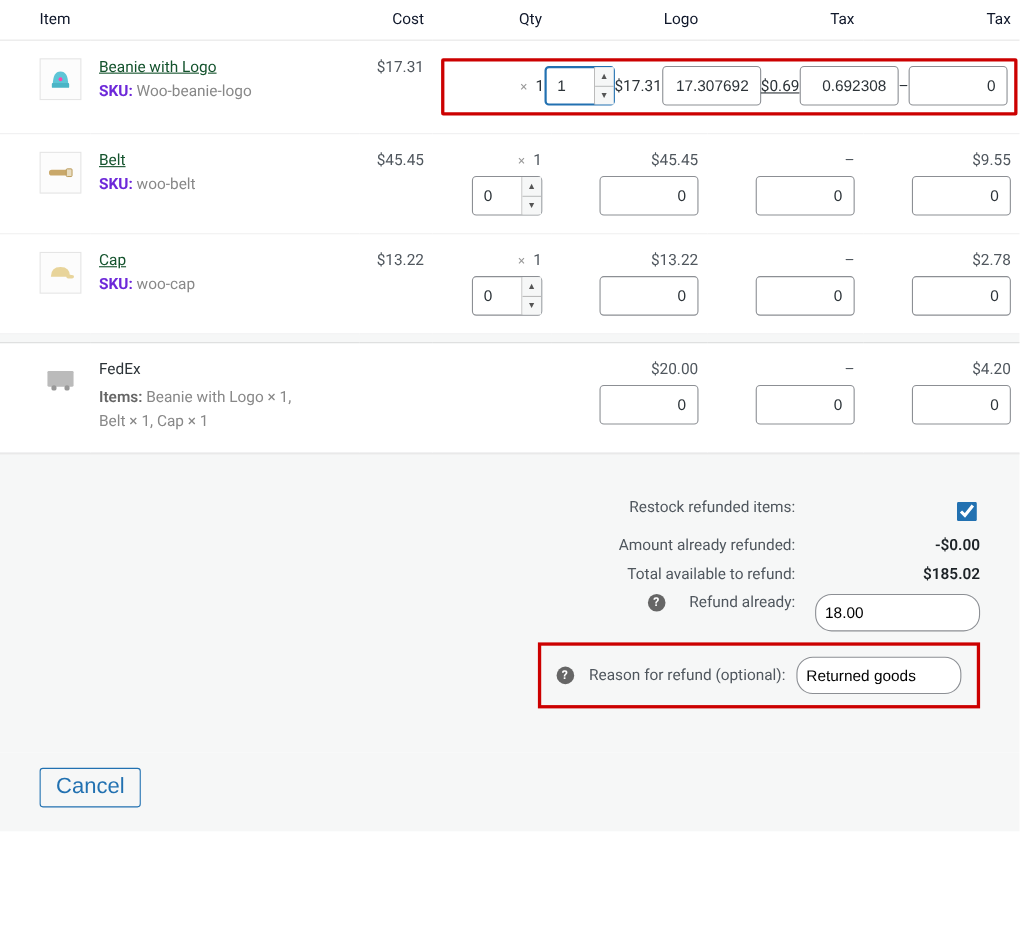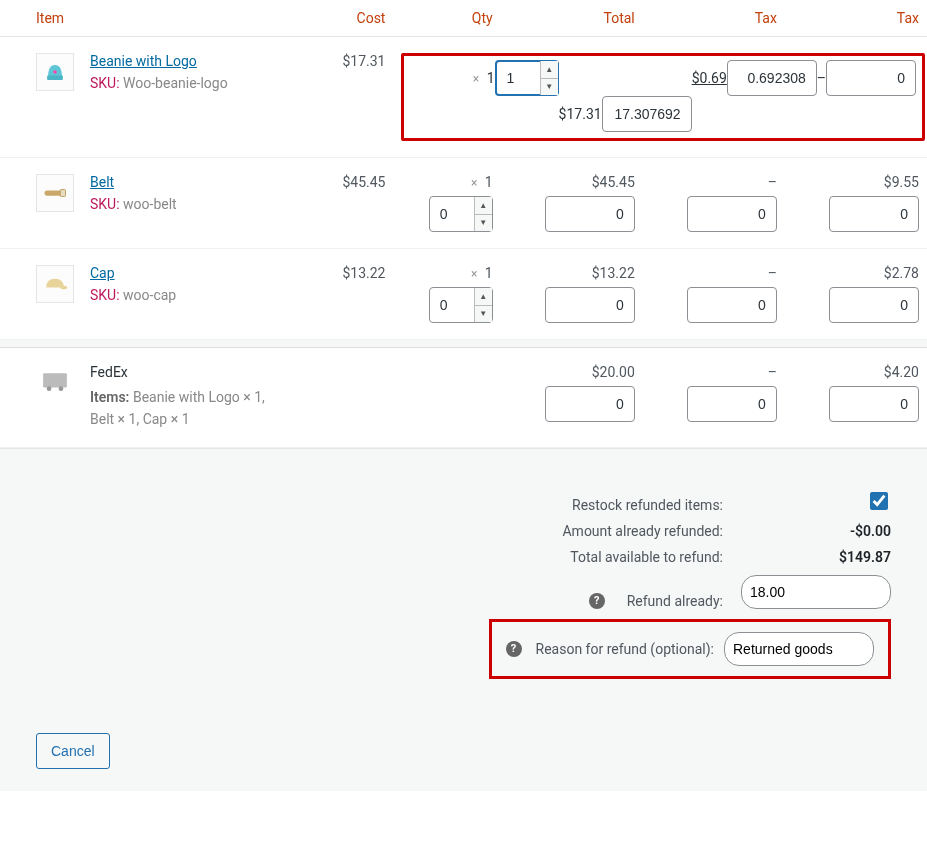--- a/index.html
+++ b/index.html
@@ -1,27 +1,27 @@
 <!DOCTYPE html>
 <html><head>
 <meta charset="utf-8">
 <style>
   * { box-sizing: border-box; }
   html,body { margin:0; padding:0; font-family:-apple-system,BlinkMacSystemFont,"Segoe UI",Roboto,sans-serif; font-size:14px; color:#2c3338; background:#fff; }
   .wrap { width:927px; background:#fff; }
   table.items { width:100%; border-collapse:collapse; }
-  table.items thead th { text-align:right; color:#c2410c; font-weight:400; padding:10px 8px; border-bottom:1px solid #e5e5e5; }
+  table.items thead th { text-align:right; color:#0f172a; font-weight:400; padding:10px 8px; border-bottom:1px solid #e5e5e5; }
   table.items thead th.item-col { text-align:left; padding-left:36px; }
   table.items tbody tr.row td { padding:16px 8px; vertical-align:top; border-bottom:1px solid #f0f0f1; }
   table.items tbody tr.row td.thumb { width:70px; padding-left:36px; }
   .thumb-box { width:38px; height:38px; border:1px solid #e5e5e5; background:#fcfcfc; display:flex; align-items:center; justify-content:center; }
   .thumb-box svg { width:28px; height:28px; }
-  .name a { color:#0369a1; text-decoration:underline; }
+  .name a { color:#14532d; text-decoration:underline; }
   .sku-line { color:#888; margin-top:6px; }
-  .sku-line .lbl { font-weight:400; color:#be185d; }
+  .sku-line .lbl { font-weight:700; color:#6d28d9; }
   td.num { text-align:right; color:#50575e; white-space:nowrap; }
   td.num .disp { display:block; margin-bottom:6px; }
   input.refund { width:90px; height:36px; border:1px solid #8c8f94; border-radius:4px; padding:0 10px; font-size:14px; text-align:right; color:#2c3338; background:#fff; }
   input.refund.qty { text-align:left; width:64px; }
   .stepper { position:relative; display:inline-block; }
   .stepper .btns { position:absolute; right:1px; top:1px; bottom:1px; width:18px; display:flex; flex-direction:column; border-left:1px solid #bbb; }
   .stepper .btns span { flex:1; display:flex; align-items:center; justify-content:center; font-size:8px; color:#555; cursor:pointer; background:#f6f7f7; }
   .stepper .btns span:first-child { border-bottom:1px solid #bbb; }
   input.refund.focused { border:2px solid #2271b1; outline:none; }
   .hl-box { border:3px solid #cc0000; border-radius:2px; padding:4px 6px 6px; display:inline-block; }
@@ -29,48 +29,48 @@
   td.inputwrap { text-align:right; }
   .ship-items { color:#888; max-width:200px; margin-top:6px; line-height:1.6; }
   .ship-items .lbl { font-weight:600; color:#666; }
 
   
   tr.sep td { border-top:1px solid #ddd; padding:0; height:8px; background:#f6f7f7; border-bottom:1px solid #ddd; }
 
   
   .totals { background:#f6f7f7; padding:30px 36px 30px; border-top:1px solid #e5e5e5; }
   .totals-inner { width:100%; }
-  .totals-row { display:flex; justify-content:flex-end; align-items:flex-end; margin:10px 0; gap:18px; }
+  .totals-row { display:flex; justify-content:flex-end; align-items:flex-start; margin:10px 0; gap:18px; }
   .totals-row .lbl { color:#50575e; }
   .totals-row .val { width:150px; text-align:right; font-weight:600; color:#1d2327; }
   input.txt { width:150px; height:34px; border:1px solid #8c8f94; border-radius:15px; padding:0 8px; font-size:14px; background:#fff; }
   .chk { width:18px; height:18px; accent-color:#2271b1; }
   .help { display:inline-flex; width:16px; height:16px; border-radius:50%; background:#666; color:#fff; font-size:11px; font-weight:700; align-items:center; justify-content:center; margin-right:4px; }
   .reason-hl { border:3px solid #cc0000; padding:10px 14px; display:inline-flex; align-items:center; gap:10px; }
 
   
   .actions { display:flex; justify-content:space-between; padding:14px 36px 22px; background:#f6f7f7; }
-  .btn { height:36px; padding:0 14px; border-radius:3px; font-size:14px; cursor:pointer; display:inline-flex; align-items:center; }
+  .btn { height:36px; padding:0 14px; border-radius:3px; font-size:20px; cursor:pointer; display:inline-flex; align-items:center; }
   .btn.secondary { background:#f6f7f7; border:1px solid #2271b1; color:#2271b1; }
   .btn.primary { background:#2271b1; border:1px solid #2271b1; color:#fff; }
 
   .times { color:#999; font-size:12px; margin-right:4px; }
 </style>
 </head>
 <body>
 
 <div class="wrap">
 
 <table class="items">
   <thead>
     <tr>
       <th class="item-col" colspan="2">Item</th>
       <th>Cost</th>
       <th>Qty</th>
-      <th>Total</th>
+      <th>Logo</th>
       <th>Tax</th>
       <th>Tax</th>
     </tr>
   </thead>
   <tbody id="items-body">
         <tr class="row">
           <td class="thumb">
             <div class="thumb-box">
               <svg viewBox="0 0 32 32">
                 <path d="M8 22 Q8 8 16 8 Q24 8 24 22 Z" fill="#5ec5d6"></path>
@@ -85,21 +85,21 @@
           </td>
           <td class="num">
             <span class="disp">$17.31</span>
           </td>
           <td colspan="4" class="hl-row-pad" style="text-align: right;">
             <div class="hl-box" style="display: flex; justify-content: flex-end;">
               <div style="text-align: right;"><span class="disp"><span class="times">×</span> 1</span><span class="stepper"><input class="refund qty focused" value="1" style=""><span class="btns">
                     <span>▲</span>
                     <span>▼</span>
                   </span></span></div>
-              <div style="text-align: right; margin-top: 36px;"><span class="disp">$17.31</span><input class="refund" value="17.307692" style=""></div>
+              <div style="text-align: right;"><span class="disp">$17.31</span><input class="refund" value="17.307692" style=""></div>
               <div style="text-align: right; text-decoration: underline;"><span class="disp">$0.69</span><input class="refund" value="0.692308" style=""></div>
               <div style="text-align: right;"><span class="disp">–</span><input class="refund" value="0" style=""></div>
             </div>
           </td>
         </tr>
         <tr class="row">
           <td class="thumb">
             <div class="thumb-box">
               <svg viewBox="0 0 32 32">
                 <rect x="4" y="13" width="24" height="6" rx="3" fill="#c9a86a"></rect>
@@ -177,21 +177,21 @@
     <div class="totals-row">
       <span class="lbl">Restock refunded items:</span>
       <span class="val" style="text-align:right;"><input type="checkbox" class="chk" checked="" style=""></span>
     </div>
     <div class="totals-row">
       <span class="lbl">Amount already refunded:</span>
       <span class="val">-$0.00</span>
     </div>
     <div class="totals-row">
       <span class="lbl">Total available to refund:</span>
-      <span class="val">$149.87</span>
+      <span class="val">$185.02</span>
     </div>
     <div class="totals-row">
       <span class="help">?</span>
       <span class="lbl">Refund already:</span>
       <input class="txt" value="18.00" style="">
     </div>
     <div class="totals-row">
       <span class="reason-hl">
         <span class="help">?</span>
         <span class="lbl">Reason for refund (optional):</span>

